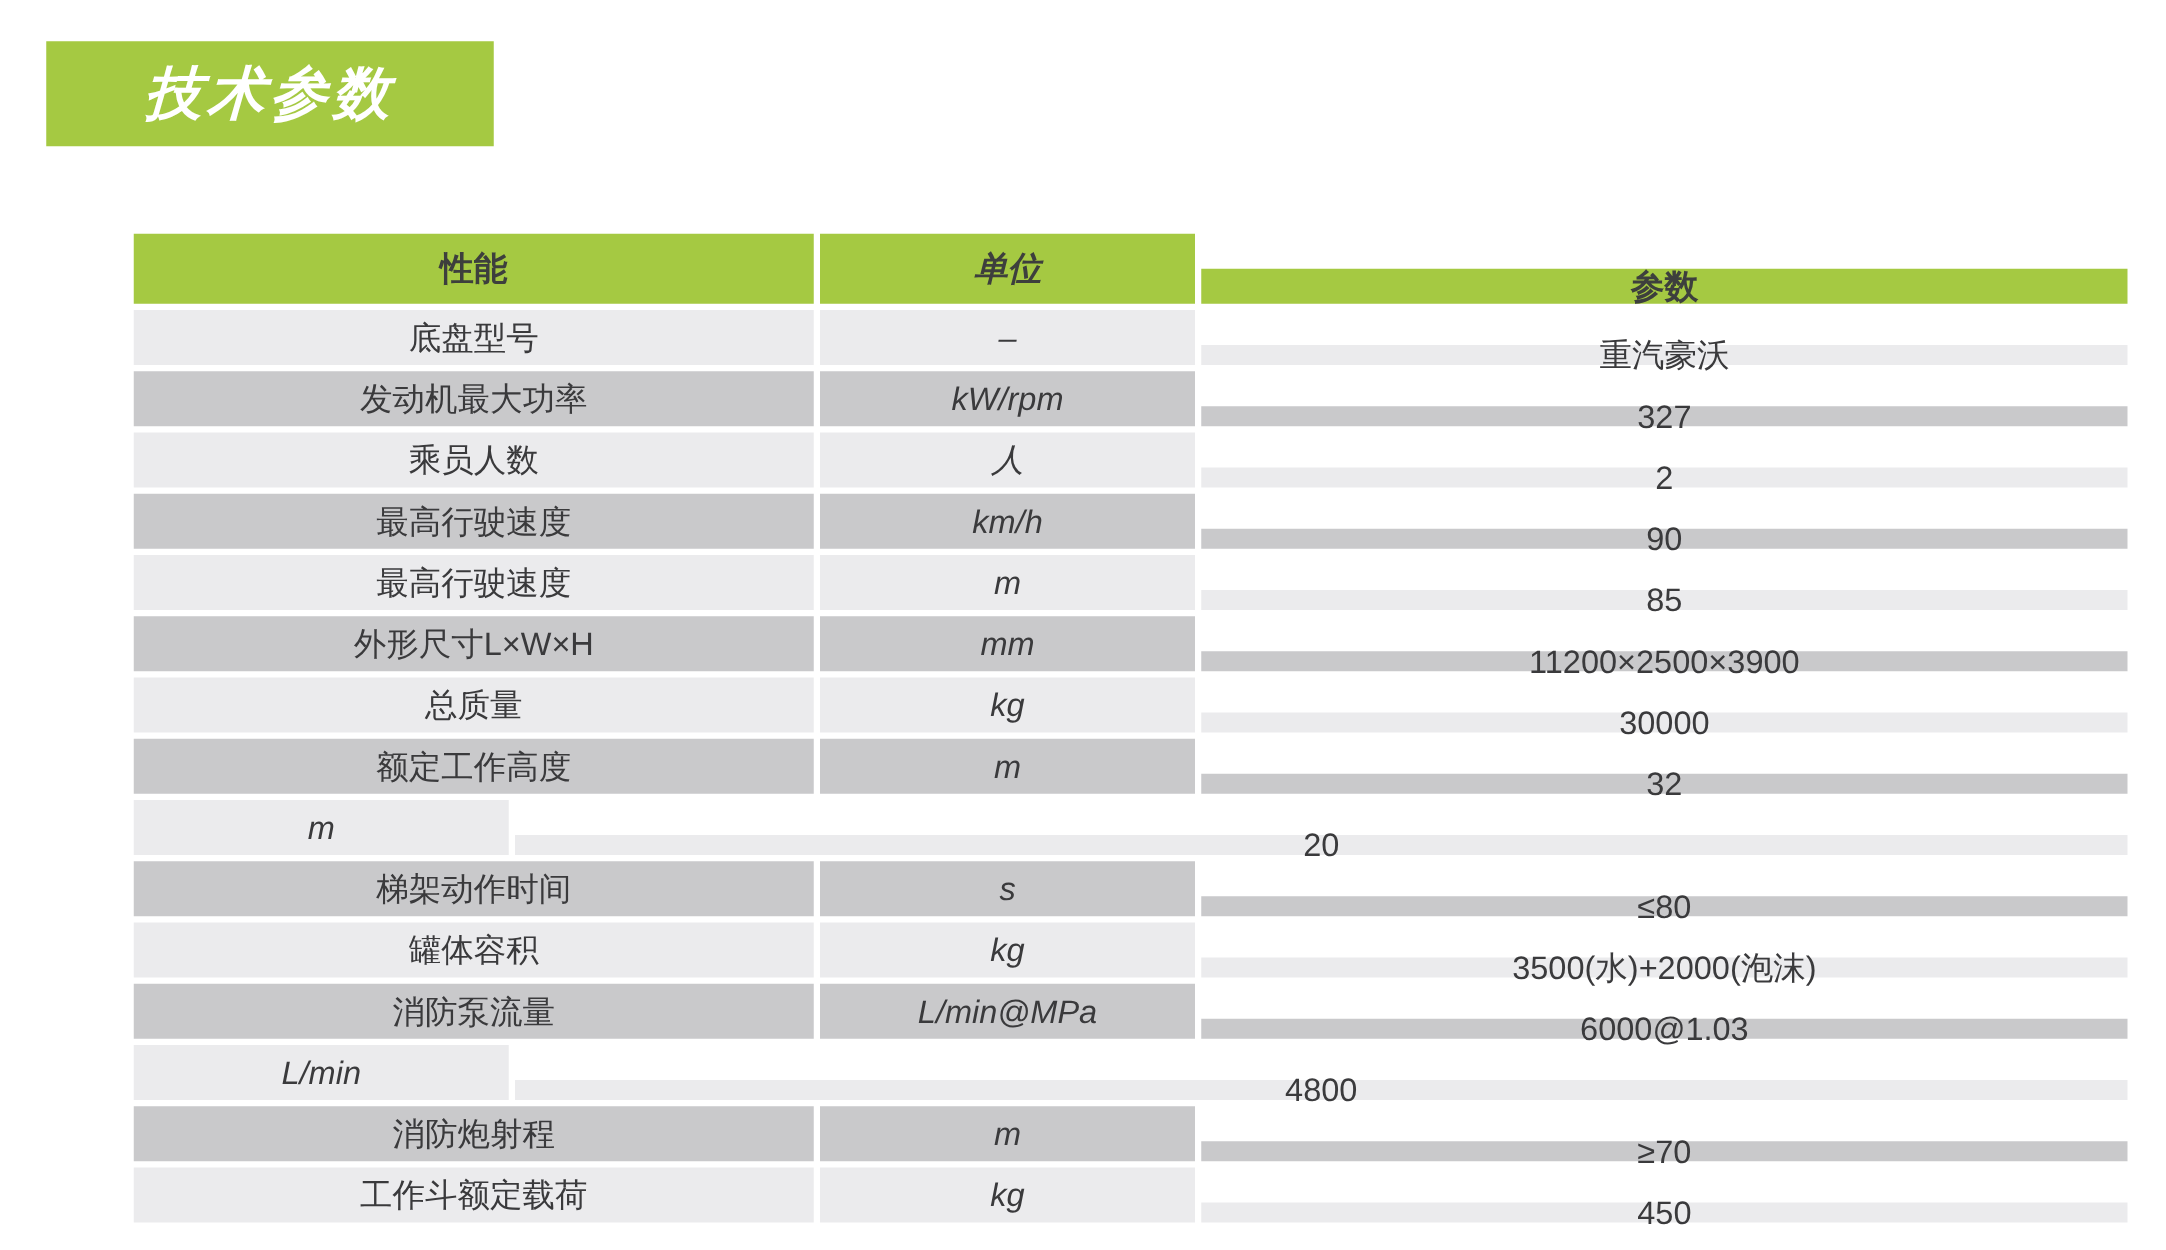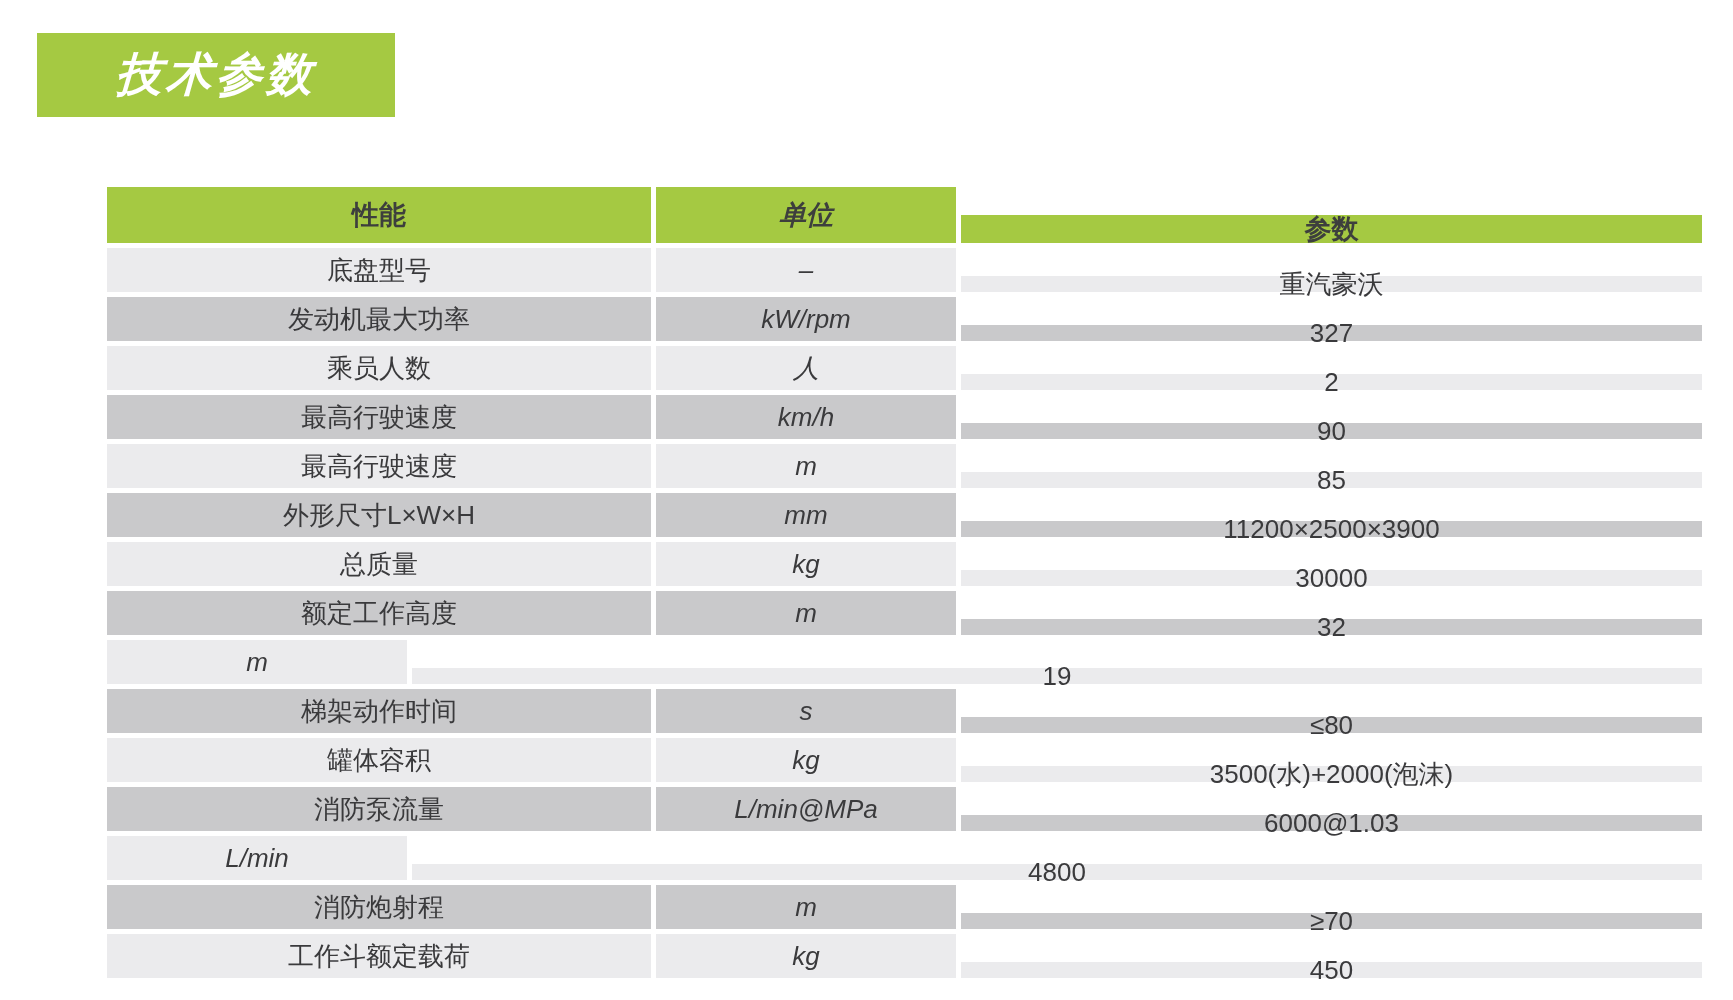--- a/index.html
+++ b/index.html
@@ -76,21 +76,21 @@
         </div><div class="trow row-light">
           <div class="cell c0">总质量</div>
           <div class="cell c1">kg</div>
           <div class="cell c2">30000</div>
         </div><div class="trow row-dark">
           <div class="cell c0">额定工作高度</div>
           <div class="cell c1">m</div>
           <div class="cell c2">32</div>
         </div><div class="trow row-light">
           <div class="cell c1">m</div>
-          <div class="cell c2">19</div>
+          <div class="cell c2">20</div>
         </div><div class="trow row-dark">
           <div class="cell c0">梯架动作时间</div>
           <div class="cell c1">s</div>
           <div class="cell c2">≤80</div>
         </div><div class="trow row-light">
           <div class="cell c0">罐体容积</div>
           <div class="cell c1">kg</div>
           <div class="cell c2">3500(水)+2000(泡沫)</div>
         </div><div class="trow row-dark">
           <div class="cell c0">消防泵流量</div>

